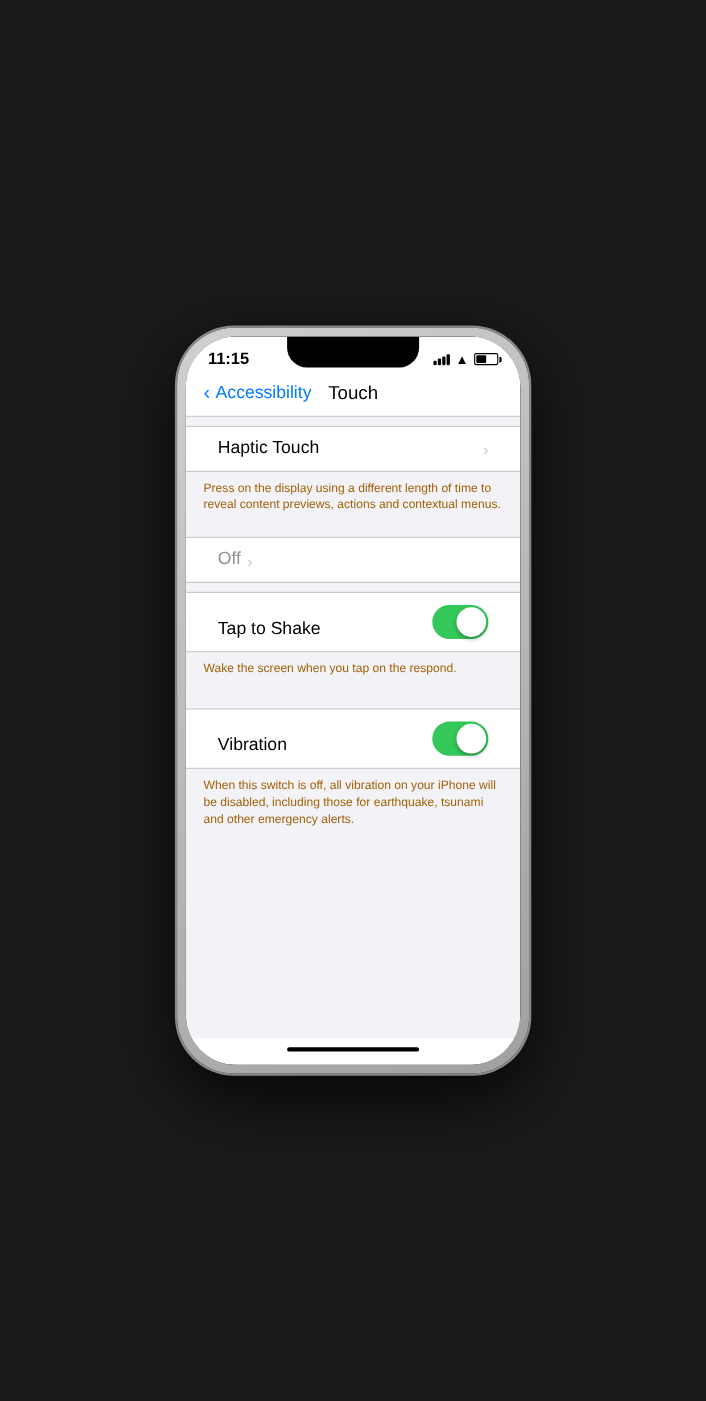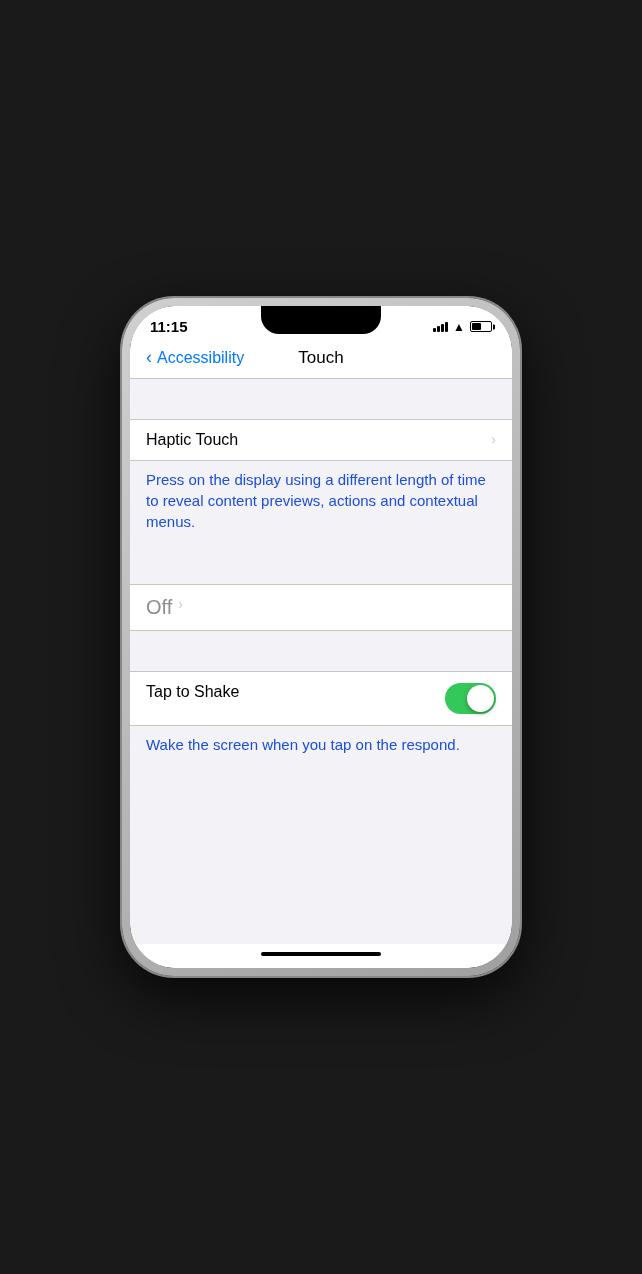--- a/index.html
+++ b/index.html
@@ -7,21 +7,21 @@
     body {
       background: #1a1a1a;
       display: flex;
       justify-content: center;
       align-items: center;
       min-height: 100vh;
       font-family: -apple-system, BlinkMacSystemFont, 'SF Pro Text', 'Helvetica Neue', sans-serif;
     }
 
     .phone-outer {
-      width: 398px;
+      width: 320px;
       height: 678px;
       background: linear-gradient(145deg, #d0d0d0, #a0a0a0);
       border-radius: 52px;
       padding: 8px;
       box-shadow: 0 0 0 2px #888, 0 20px 60px rgba(0,0,0,0.8);
       position: relative;
     }
 
     .phone-inner {
       width: 100%;
@@ -167,51 +167,50 @@
       background: #f2f2f7;
     }
 
     .section {
       background: #f2f2f7;
     }
 
     .settings-row {
       background: #fff;
       display: flex;
-      align-items: flex-start;
-      padding: 11px 16px;
+      align-items: flex-end;
+      padding: 11px 29px;
       border-bottom: 0.5px solid #c6c6c8;
-      margin-top: 32px;
     }
 
     .settings-row:first-child {
       border-top: 0.5px solid #c6c6c8;
     }
 
     .row-label {
       flex: 1;
       font-size: 16px;
       color: #000;
     }
 
     .row-value {
-      font-size: 20px;
+      font-size: 16px;
       color: #8e8e93;
       margin-right: 6px;
     }
 
     .chevron-right {
       color: #c7c7cc;
       font-size: 14px;
     }
 
     .description {
       padding: 8px 16px 12px;
-      font-size: 15px;
-      color: #1d4ed8;
+      font-size: 11px;
+      color: #a16207;
       line-height: 1.4;
     }
 
     
     .toggle {
       width: 51px;
       height: 31px;
       border-radius: 16px;
       position: relative;
       cursor: pointer;
@@ -341,20 +340,29 @@
           <div class="description">Wake the screen when you tap on the respond.</div>
         </div>
 
         <div class="group-spacer"></div>
 
         <div class="section">
         </div>
 
         <div class="group-spacer"></div>
 
+        <div class="section">
+          <div class="settings-row">
+            <span class="row-label">Vibration</span>
+            <div class="toggle on">
+              <div class="toggle-knob"></div>
+            </div>
+          </div>
+          <div class="description">When this switch is off, all vibration on your iPhone will be disabled, including those for earthquake, tsunami and other emergency alerts.</div>
+        </div>
 
       </div>
 
       <div class="home-indicator">
         <div class="home-bar"></div>
       </div>
 
     </div>
   </div>
 </div>

